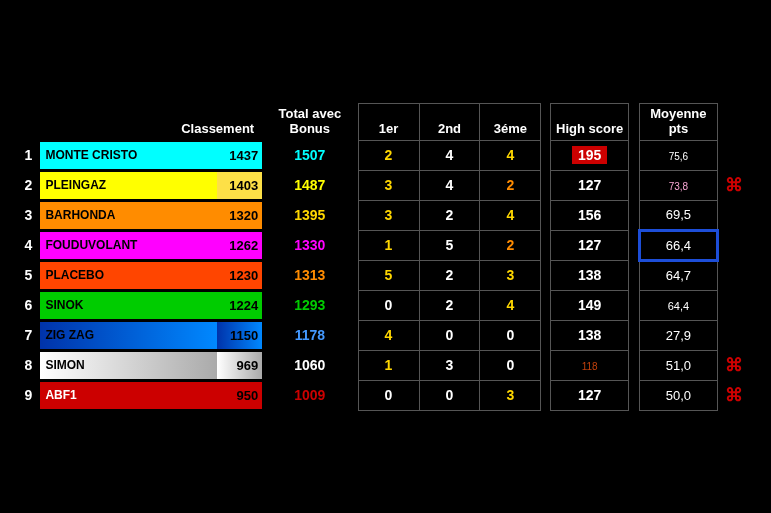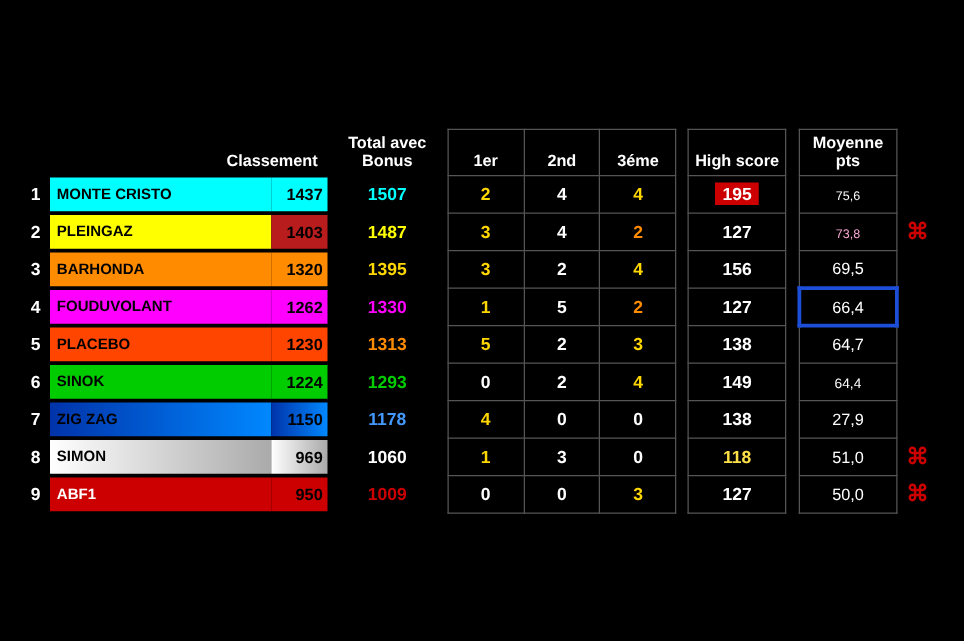--- a/index.html
+++ b/index.html
@@ -126,21 +126,21 @@
       
     </td>
         </tr>
         <tr class="data-row">
           <td style="width:18px; color:#fff; font-weight:bold; font-size:14px; text-align:left;">2</td>
           <td style="width:200px; padding:0;">
       <div style="display:flex; align-items:center; height:27px;">
         <div style="background:#ffff00; display:flex; align-items:center; flex:1; height:27px; padding-left:5px;">
           <span style="color:#000; font-weight:bold; font-size:12px; white-space:nowrap;">PLEINGAZ</span>
         </div>
-        <div style="background:#b91c1c; height:27px; min-width:45px; display:flex; align-items:center; justify-content:flex-end; padding-right:4px;">
+        <div style="background:#fde047; height:27px; min-width:45px; display:flex; align-items:center; justify-content:flex-end; padding-right:4px;">
           <span style="color:#000; font-weight:bold; font-size:13px;">1403</span>
         </div>
       </div>
     </td>
           <td style="width:8px;"></td>
           <td style="width:70px; text-align:center;">
       <span style="color:#ffff00; font-weight:bold; font-size:14px;">1487</span>
     </td>
           <td style="width:8px;"></td>
           <td style="width:55px; border:1px solid #555; text-align:center;">
@@ -375,21 +375,21 @@
       <span style="color:#ffd700; font-weight:bold; font-size:14px;">1</span>
     </td>
           <td style="width:55px; border:1px solid #555; text-align:center;">
       <span style="color:#fff; font-weight:bold; font-size:14px;">3</span>
     </td>
           <td style="width:55px; border:1px solid #555; text-align:center;">
       <span style="color:#fff; font-weight:bold; font-size:14px;">0</span>
     </td>
           <td style="width:8px;"></td>
           <td style="width:70px; border:1px solid #555; text-align:center;">
-      <span style="color:#fde047; font-weight:bold; font-size:14px;">118</span>
+      <span style="color:#c2410c; font-weight:normal; font-size:10px;">118</span>
     </td>
           <td style="width:8px;"></td>
           <td style="width:70px; border:1px solid #555; text-align:center;">
       <span style="color:#fff; font-size:13px;">51,0</span>
     </td>
           <td style="width:30px; text-align:center;">
       <span style="color:#cc0000; font-size:18px; font-weight:bold;">⌘</span>
     </td>
         </tr>
         <tr class="data-row">

